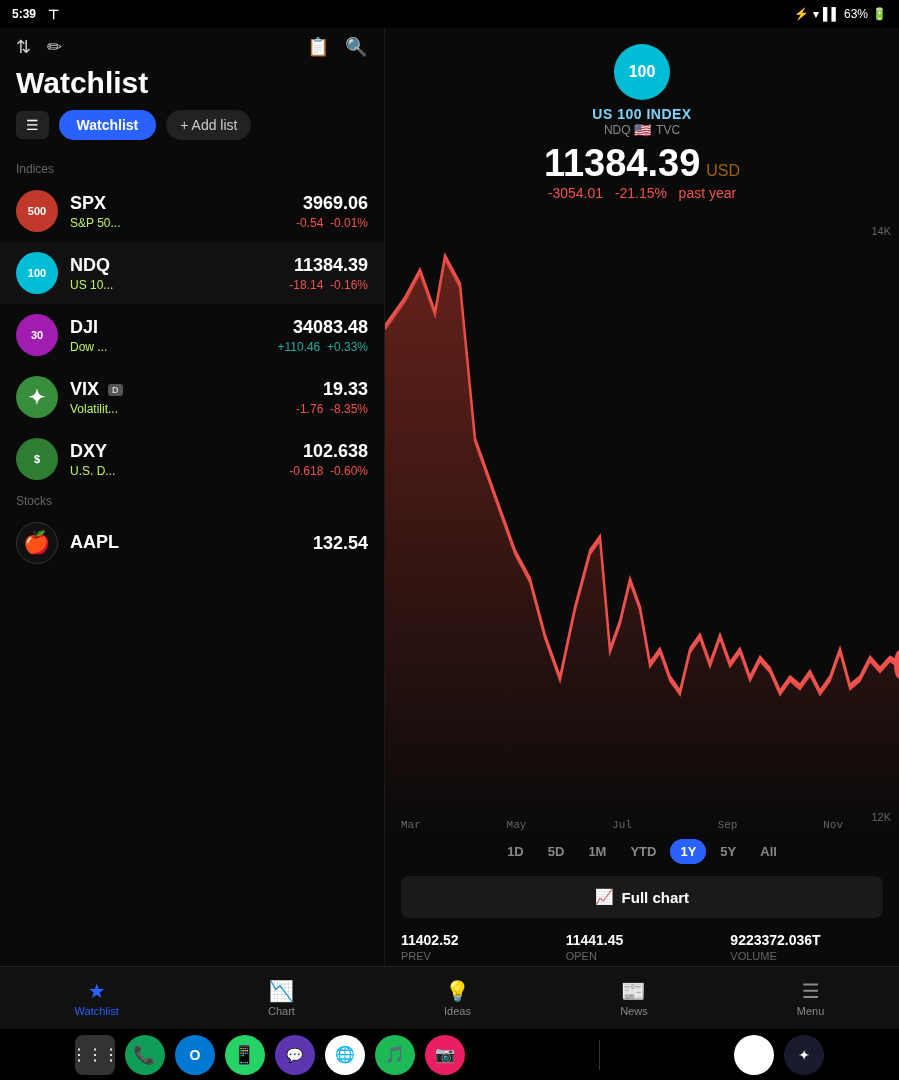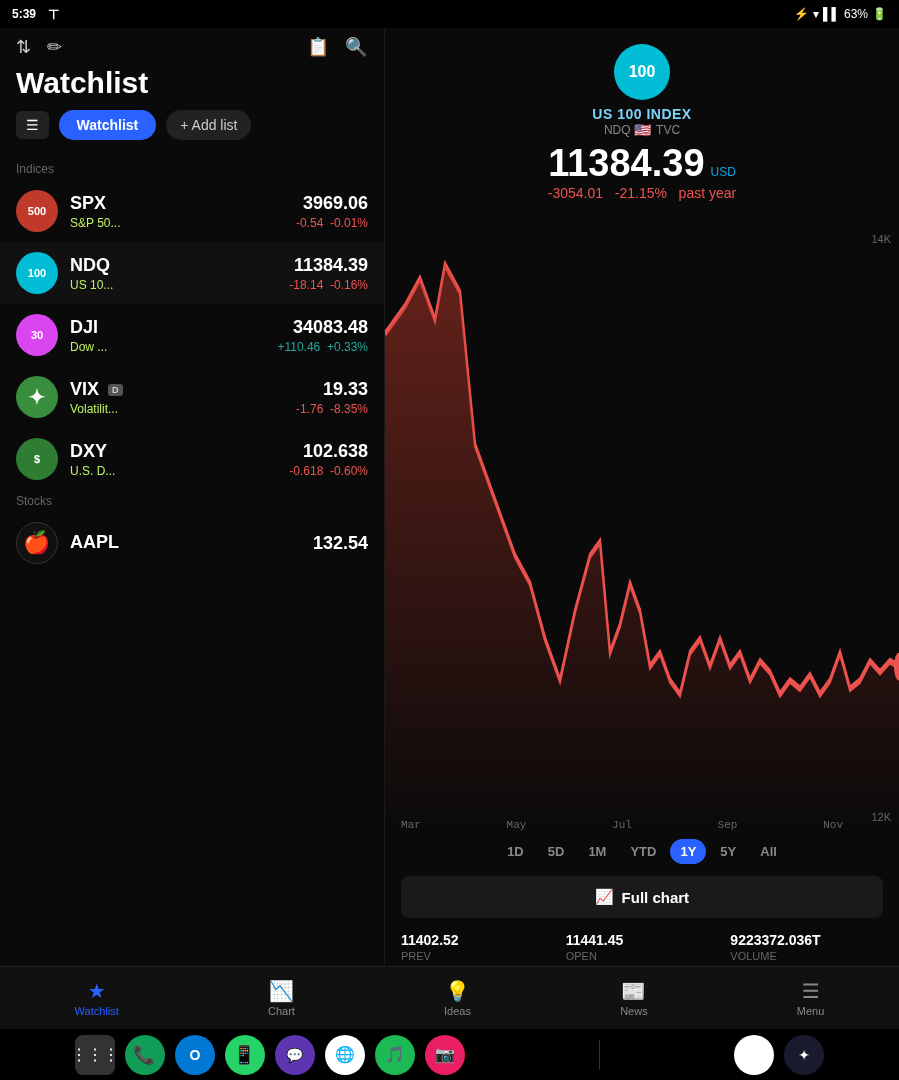--- a/index.html
+++ b/index.html
@@ -122,21 +122,21 @@
       display: flex;
       align-items: center;
       justify-content: center;
       font-size: 11px;
       font-weight: 700;
       flex-shrink: 0;
       margin-right: 12px;
     }
     .badge-red { background: #c0392b; color: #fff; }
     .badge-teal { background: #00bcd4; color: #fff; }
-    .badge-blue { background: #d946ef; color: #fff; }
+    .badge-blue { background: #a21caf; color: #fff; }
     .badge-green { background: #388e3c; color: #fff; }
     .badge-green2 { background: #2e7d32; color: #fff; }
     .badge-black { background: #111; color: #fff; border: 1px solid #333; }
 
     .stock-info { flex: 1; }
     .stock-ticker { font-size: 18px; font-weight: 700; color: #fff; }
     .stock-name { font-size: 12px; color: #bef264; margin-top: 2px; }
     .stock-d-badge {
       font-size: 9px;
       background: #555;
@@ -197,25 +197,25 @@
     }
     .flag { font-size: 14px; }
     .index-price {
       font-size: 38px;
       font-weight: 700;
       color: #fff;
       display: flex;
       align-items: baseline;
       gap: 6px;
     }
-    .price-currency { font-size: 12px; color: #0ea5e9; font-weight: 400; }
+    .price-currency { font-size: 16px; color: #a16207; font-weight: 400; }
     .index-change {
       font-size: 14px;
       color: #ef5350;
-      margin-bottom: 14px;
+      margin-bottom: 6px;
     }
 
     
     .chart-container {
       flex: 1;
       position: relative;
       background: #0a0a0a;
       overflow: hidden;
     }
 

